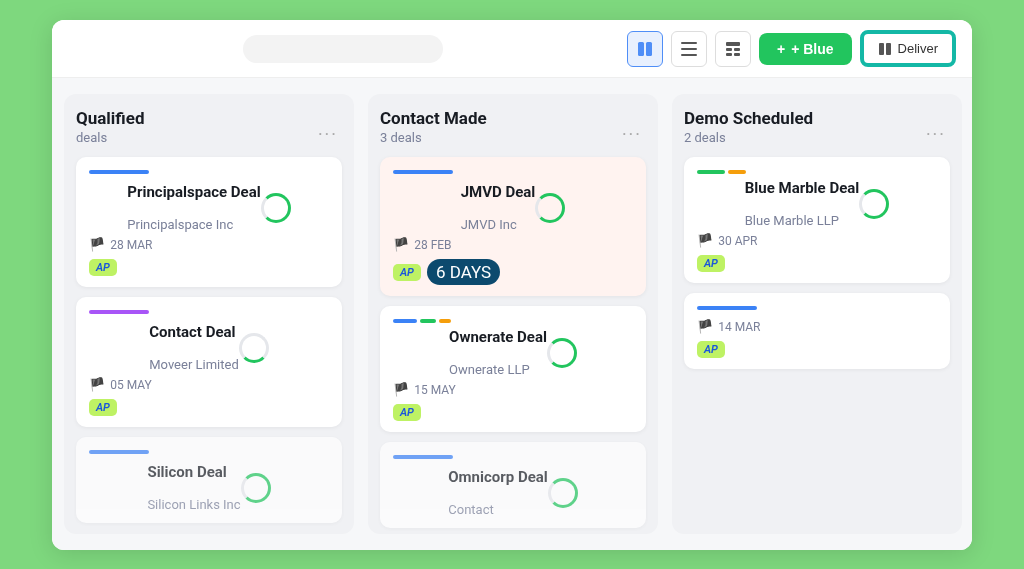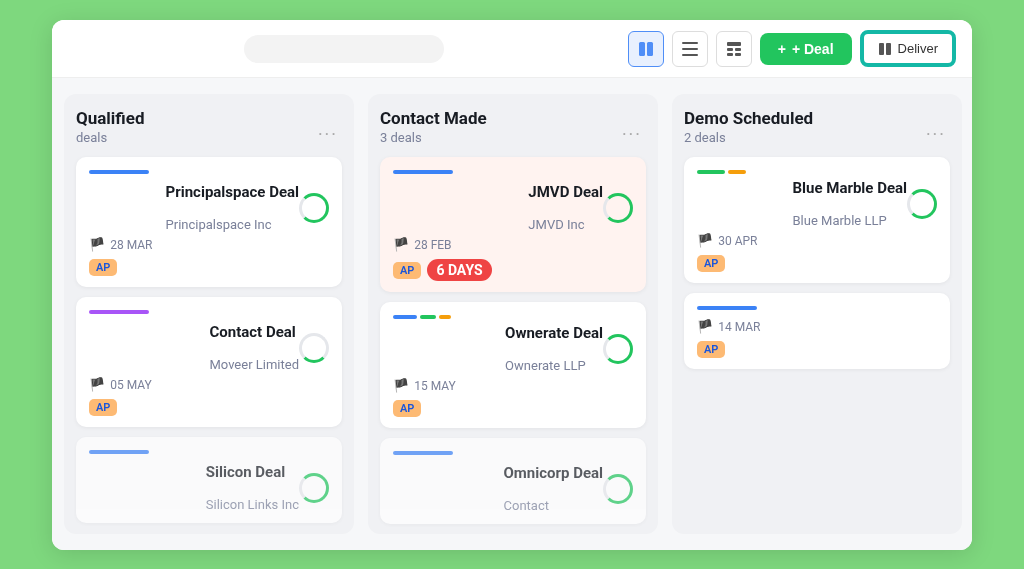--- a/index.html
+++ b/index.html
@@ -153,21 +153,21 @@
       display: flex;
       gap: 3px;
     }
     .bar-segment {
       height: 4px;
       border-radius: 3px;
     }
     .card-row {
       display: flex;
       align-items: center;
-      justify-content: flex-end;
+      justify-content: center;
     }
     .deal-name {
       font-size: 15px;
       font-weight: 700;
       color: #181c23;
       line-height: 1.2;
     }
     .company-name {
       font-size: 13px;
       color: #7a8099;
@@ -200,26 +200,26 @@
       margin-top: 2px;
     }
     .tag {
       background: #e6f4ea;
       color: #22863a;
       font-size: 11px;
       font-weight: 600;
       padding: 2px 7px;
       border-radius: 5px;
     }
-    .tag-ap { background: #fdba74; color: #1a56db; }
+    .tag-ap { background: #bef264; color: #1a56db; font-style: italic; }
     .tag-alert {
-      background: #ef4444;
+      background: #0c4a6e;
       color: #fff;
-      font-size: 14px;
-      font-weight: 700;
+      font-size: 17px;
+      font-weight: 400;
       padding: 3px 9px;
       border-radius: 20px;
     }
   </style>
 </head>
 <body>
 
 <div class="app-window">
 
   <div class="toolbar">
@@ -243,21 +243,21 @@
       <svg width="16" height="16" viewBox="0 0 16 16" fill="none">
           <rect x="1" y="1" width="14" height="4" rx="1" fill="#555"></rect>
           <rect x="1" y="7" width="6" height="3" rx="1" fill="#555"></rect>
           <rect x="9" y="7" width="6" height="3" rx="1" fill="#555"></rect>
           <rect x="1" y="12" width="6" height="3" rx="1" fill="#555"></rect>
           <rect x="9" y="12" width="6" height="3" rx="1" fill="#555"></rect>
         </svg>
     </button>
     <button class="add-deal-btn">
       <span>+</span>
-      <span>+ Deal</span>
+      <span>+ Blue</span>
     </button>
     <button class="deliver-btn">
       <svg width="14" height="14" viewBox="0 0 14 14" fill="none">
           <rect x="1" y="1" width="5" height="12" rx="1" fill="#555"></rect>
           <rect x="8" y="1" width="5" height="12" rx="1" fill="#555"></rect>
         </svg>
       <span>Deliver</span>
     </button>
   </div>
 

